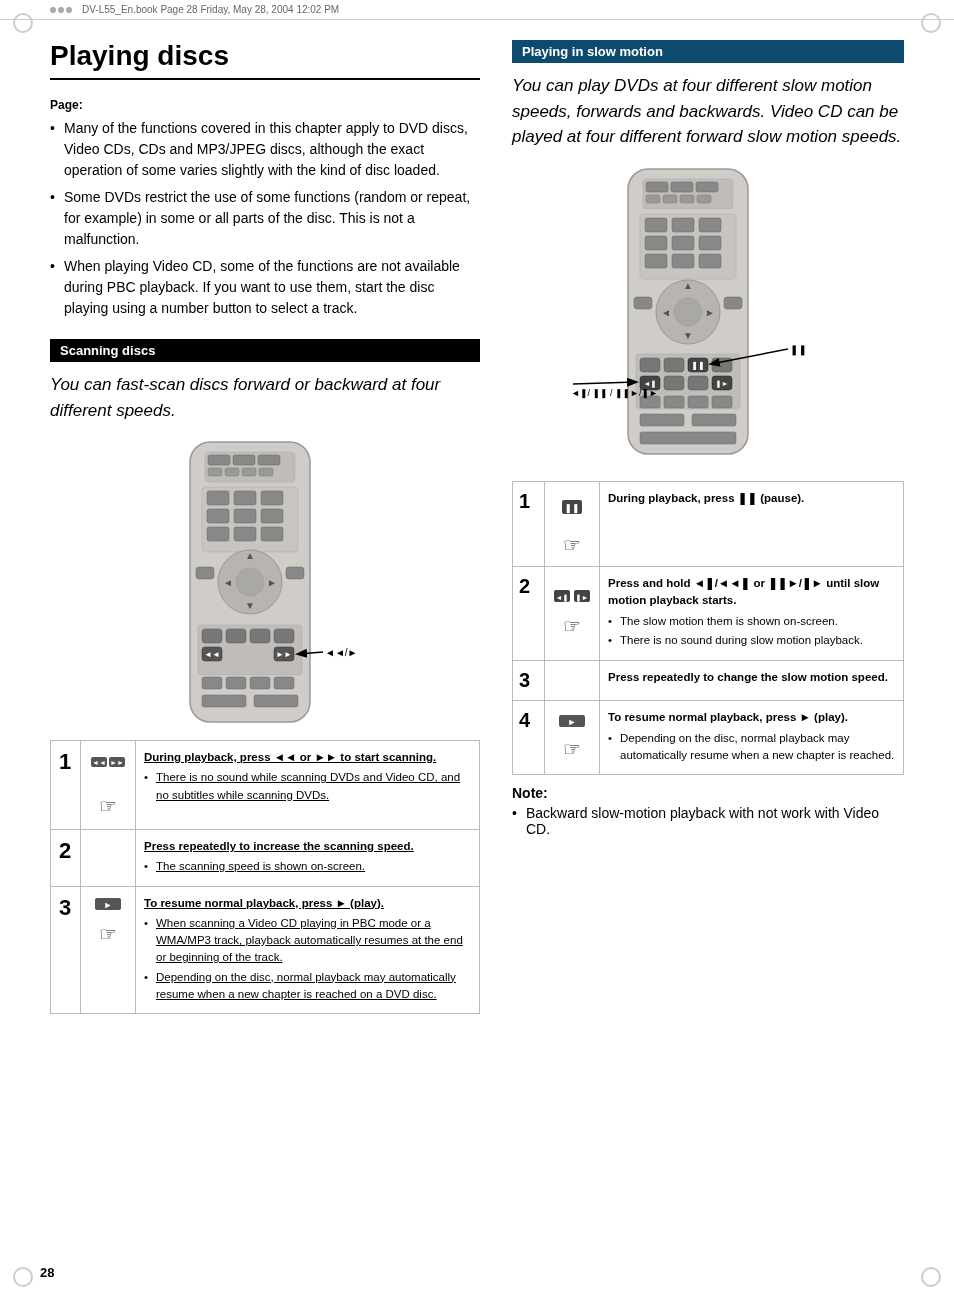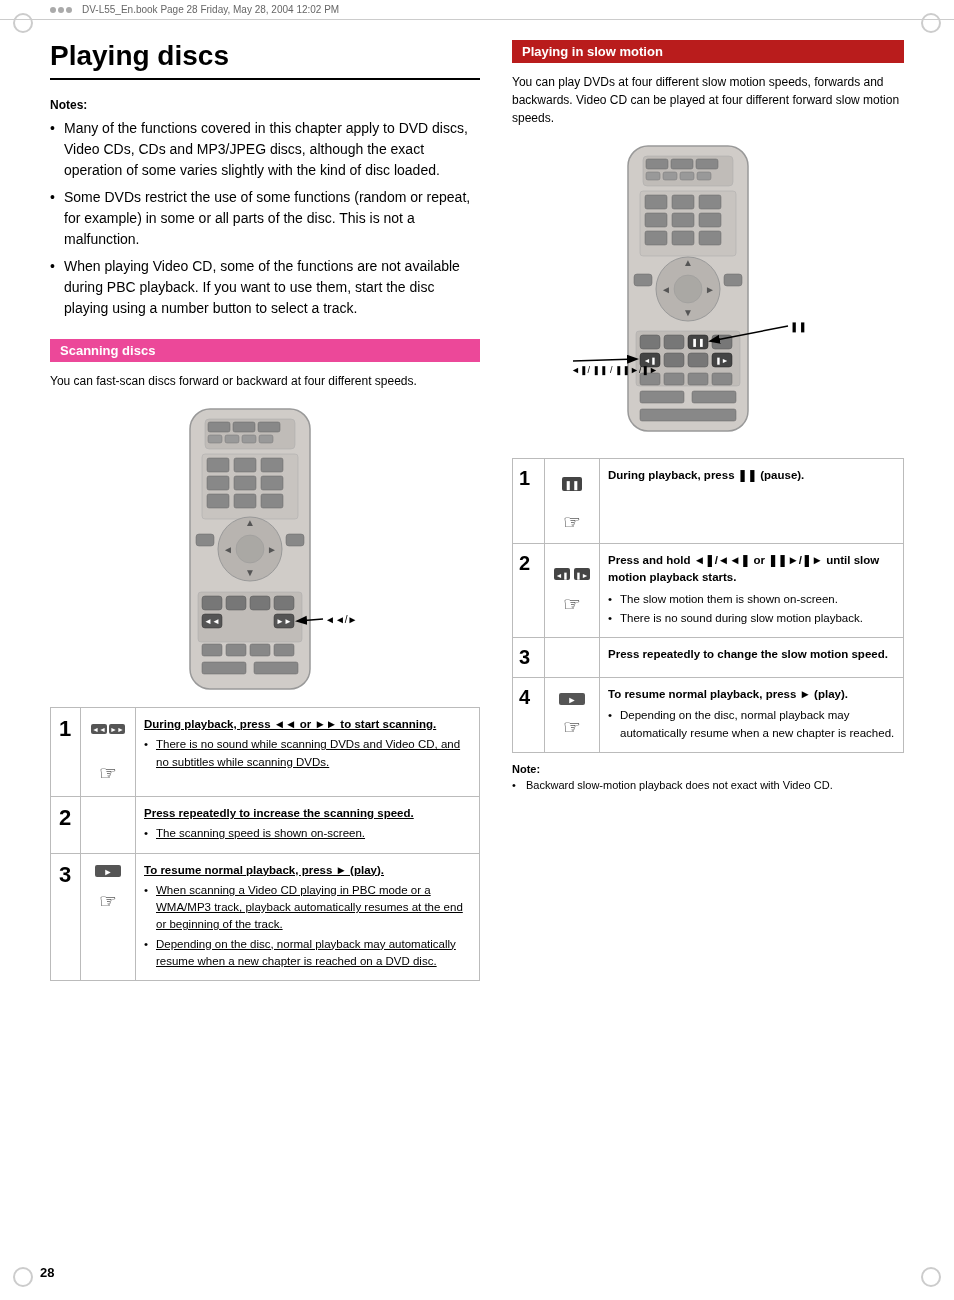--- a/index.html
+++ b/index.html
@@ -110,32 +110,33 @@
       margin-bottom: 6px;
     }
     .notes-list li::before {
       content: "•";
       position: absolute;
       left: 0;
     }
 
     
     .section-header {
-      background: #ec4899;
+      background: #000000;
       color: #fff;
       font-weight: bold;
       font-size: 13px;
       padding: 4px 10px;
       margin-bottom: 10px;
     }
 
     .section-desc {
-      font-size: 12px;
+      font-size: 17px;
       line-height: 1.5;
       margin-bottom: 14px;
+      font-style: italic;
     }
 
     
     .remote-container {
       display: flex;
       justify-content: center;
       margin-bottom: 10px;
       position: relative;
     }
 
@@ -189,30 +190,30 @@
       margin-bottom: 2px;
     }
     .step-text-cell ul li::before {
       content: "•";
       position: absolute;
       left: 0;
     }
 
     
     .section-header-right {
-      background: #b91c1c;
+      background: #0c4a6e;
       color: #fff;
       font-weight: bold;
       font-size: 13px;
       padding: 4px 10px;
       margin-bottom: 10px;
     }
 
     .note-single {
-      font-size: 11px;
+      font-size: 14px;
       margin-top: 10px;
     }
     .note-single strong {
       font-weight: bold;
     }
     .note-single ul {
       list-style: none;
       padding: 0;
       margin-top: 4px;
     }
@@ -283,21 +284,21 @@
   </div>
 
   <div class="main-content">
 
     <div class="left-col">
 
       <h1 class="page-title">Playing discs</h1>
       <hr class="title-underline">
 
       <div>
-        <div class="notes-label">Notes:</div>
+        <div class="notes-label">Page:</div>
         <ul class="notes-list">
           <li>Many of the functions covered in this chapter apply to DVD discs, Video CDs, CDs and MP3/JPEG discs, although the exact operation of some varies slightly with the kind of disc loaded.</li>
           <li>Some DVDs restrict the use of some functions (random or repeat, for example) in some or all parts of the disc. This is not a malfunction.</li>
           <li>When playing Video CD, some of the functions are not available during PBC playback. If you want to use them, start the disc playing using a number button to select a track.</li>
         </ul>
       </div>
 
       <div>
         <div class="section-header">Scanning discs</div>
         <p class="section-desc">You can fast-scan discs forward or backward at four different speeds.</p>
@@ -610,21 +611,21 @@
                 </li>
               </ul>
             </td>
           </tr>
         </tbody>
           </table>
 
         <div class="note-single">
           <strong>Note:</strong>
           <ul>
-            <li>Backward slow-motion playback does not exact with Video CD.</li>
+            <li>Backward slow-motion playback with not work with Video CD.</li>
           </ul>
         </div>
 
       </div>
     </div>
 
   </div>
 
   <div class="page-number">28</div>
 

